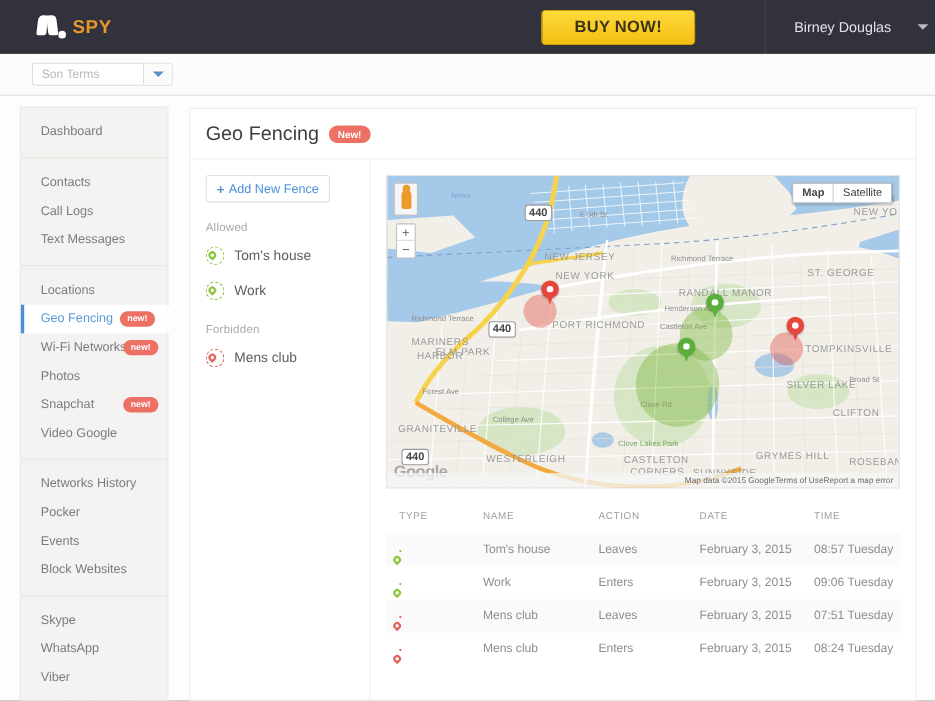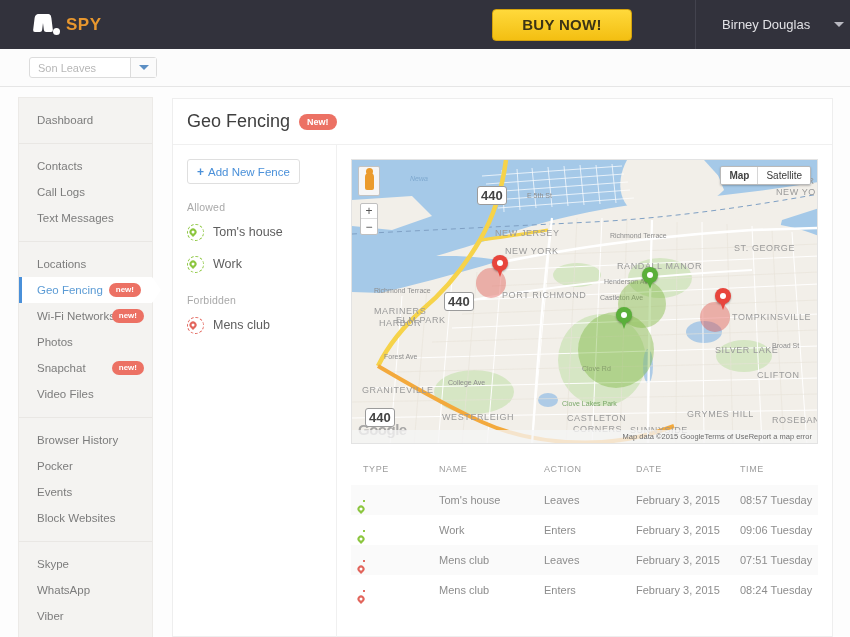--- a/index.html
+++ b/index.html
@@ -169,21 +169,21 @@
   }
   .map svg { position:absolute; left:0; top:0; }
 
   .map-typelabel { position:absolute; font-size:7px; color:#8d8d8d; white-space:nowrap; }
   .map-typelabel.big { font-size:9px; letter-spacing:0.6px; color:#9a9a9a; }
   .map-typelabel.water { color:#7fa9cf; font-style:italic; }
   .map-typelabel.park { color:#7ba86a; }
 
   .shield {
     position:absolute; background:#fff; border:1px solid #9b9b9b; border-radius:3px;
-    font-size:13px; color:#444; padding:1px 3px; font-weight:bold;
+    font-size:10px; color:#444; padding:1px 3px; font-weight:bold;
   }
 
   .pegman {
     position:absolute; left:6px; top:6px; width:22px; height:30px;
     background:#f6f6f6; border:1px solid #c3c3c3; border-radius:2px;
     display:flex; align-items:center; justify-content:center;
   }
   .pegman .body { width:9px; height:17px; background:#eb9b2c; border-radius:4px 4px 2px 2px; position:relative;}
   .pegman .body::before { content:""; position:absolute; left:1px; top:-5px; width:7px;height:7px;border-radius:50%;background:#eb9b2c;}
 
@@ -273,21 +273,21 @@
     <div class="buy-now">BUY NOW!</div>
     <div class="topbar-divider"></div>
     <div class="user-area">
       <span>Birney Douglas</span>
       <span class="caret-down"></span>
     </div>
   </div>
 
   <div class="subbar">
     <div class="acct-select">
-      <div class="acct-value">Son Leaves</div>
+      <div class="acct-value">Son Terms</div>
       <div class="acct-arrow">
           <i></i>
         </div>
     </div>
   </div>
 
   <div class="body-area">
 
     <div class="sidebar" id="sidebar">
         <div class="nav-group">
@@ -319,26 +319,26 @@
             <span class="badge-new">new!</span>
           </div>
           <div class="nav-item">
             <span>Photos</span>
           </div>
           <div class="nav-item">
             <span>Snapchat</span>
             <span class="badge-new">new!</span>
           </div>
           <div class="nav-item">
-            <span>Video Files</span>
+            <span>Video Google</span>
           </div>
         </div>
         <div class="nav-group">
           <div class="nav-item">
-            <span>Browser History</span>
+            <span>Networks History</span>
           </div>
           <div class="nav-item">
             <span>Pocker</span>
           </div>
           <div class="nav-item">
             <span>Events</span>
           </div>
           <div class="nav-item">
             <span>Block Websites</span>
           </div>

